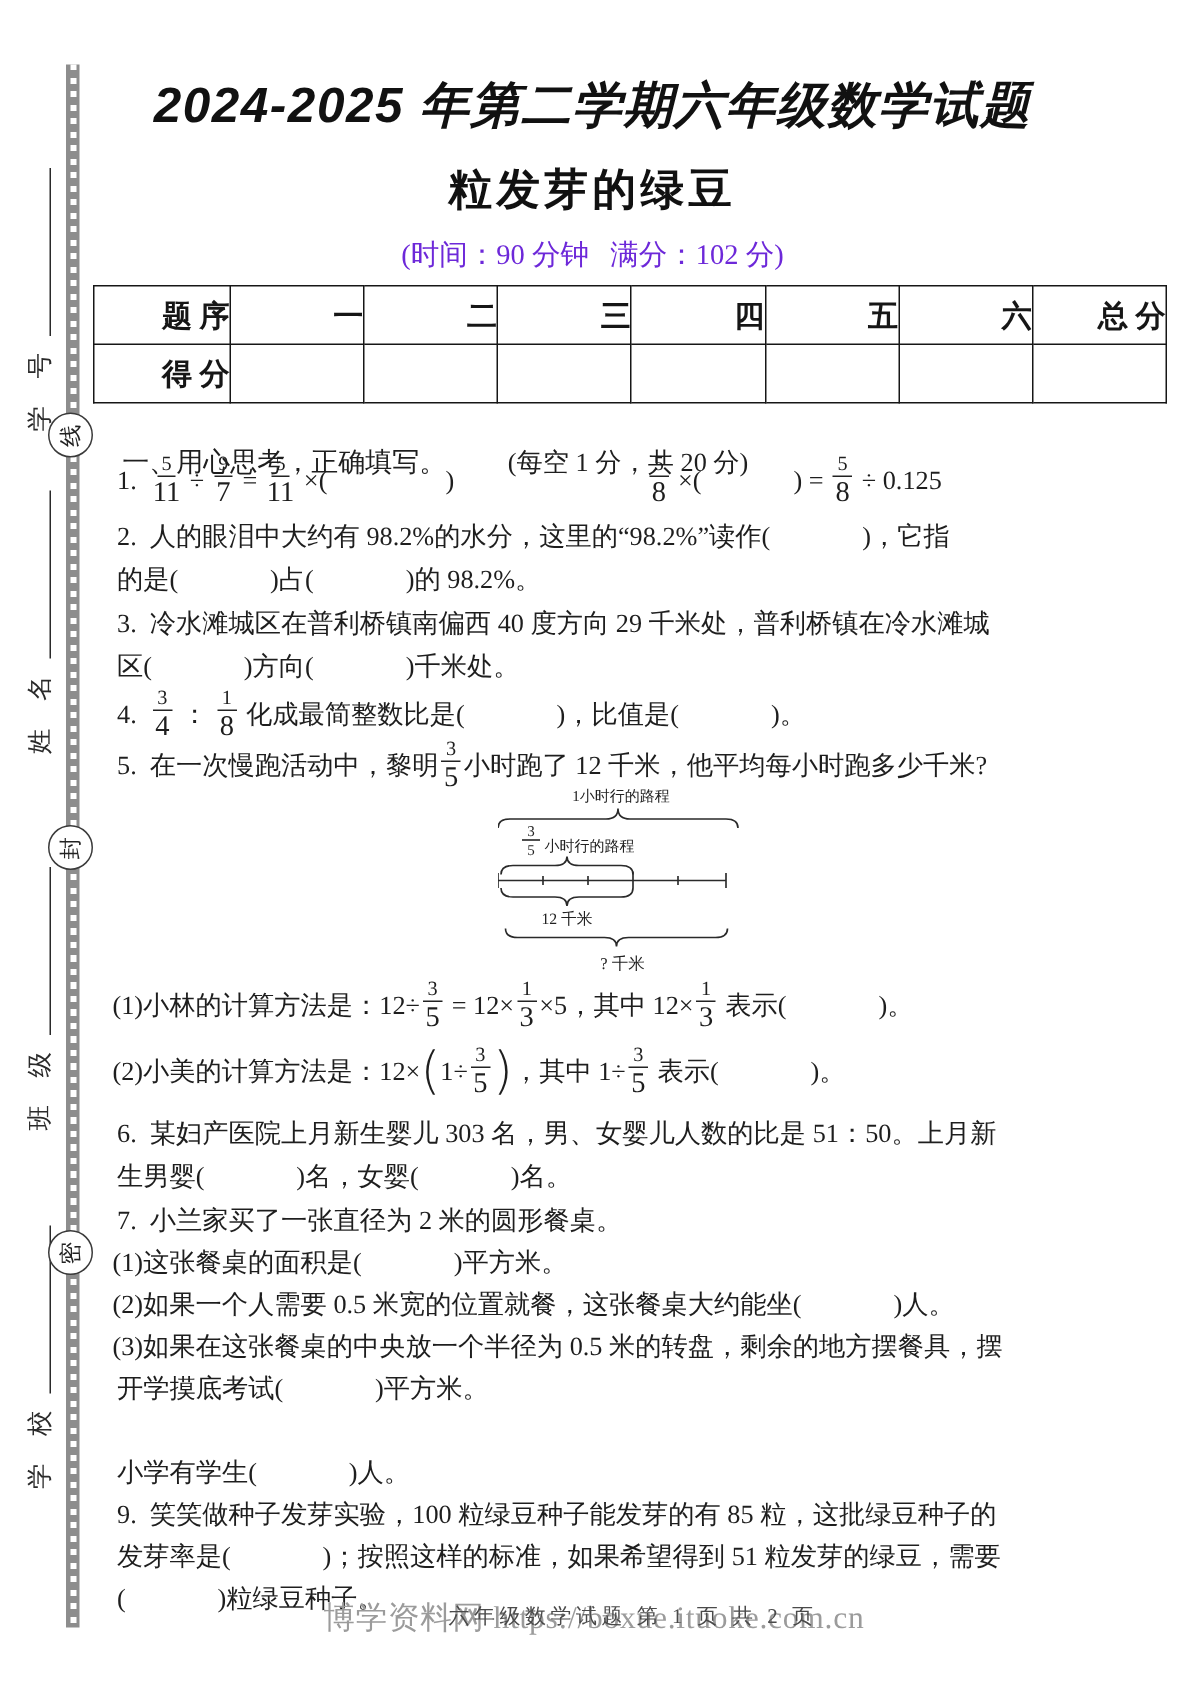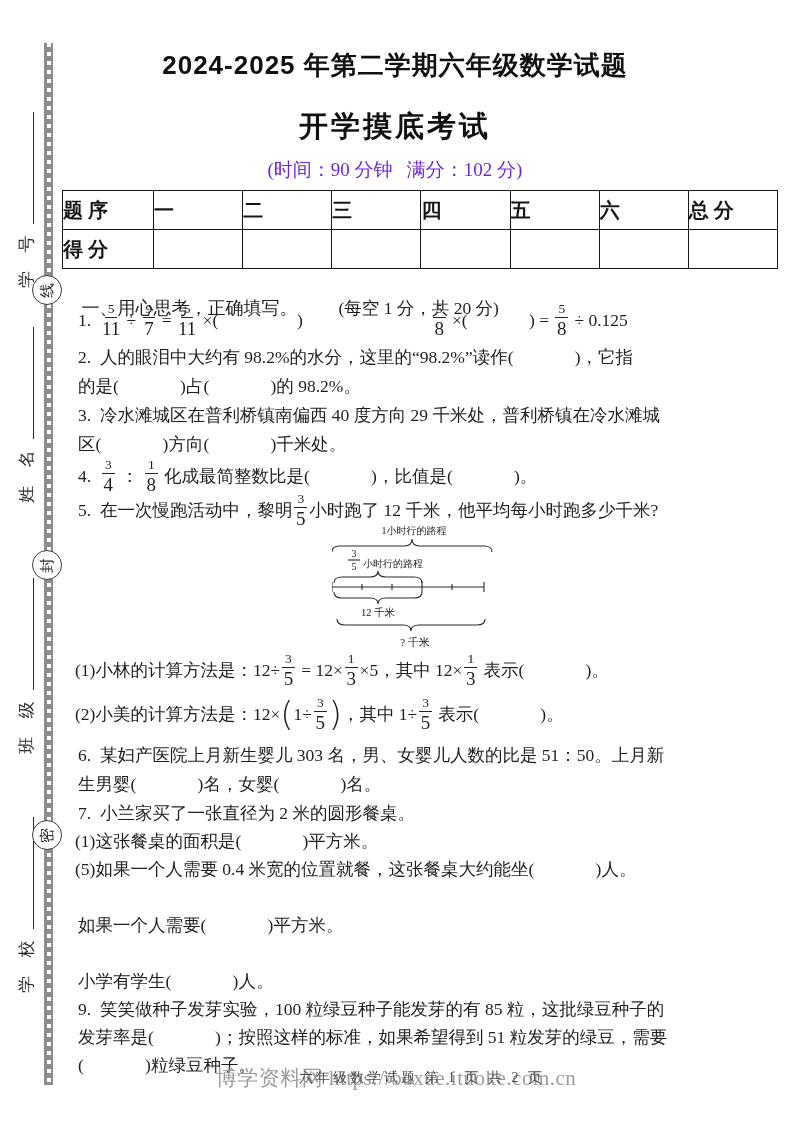--- a/index.html
+++ b/index.html
@@ -25,39 +25,39 @@
   .sf-line{display:inline-block; width:112px; border-bottom:1.2px solid #2a2a2a; height:14px;}
   .seal-stamp{
     position:absolute; left:32px; width:30px; height:30px; box-sizing:border-box;
     border:1.5px solid #3a3a3a; border-radius:50%; background:#fff; z-index:3;
     display:flex; align-items:center; justify-content:center;
   }
   .stamp-char{transform:rotate(-90deg); font-size:15px; color:#222;}
   
   .title{
     position:absolute; left:60px; top:48px; width:670px; text-align:center;
-    font-family:"Liberation Sans", sans-serif; font-weight:700; font-size:26px;
-    color:#111; letter-spacing:1px; white-space:nowrap;
+    font-family:"Liberation Sans", sans-serif; font-weight:700; font-size:33px;
+    color:#111; letter-spacing:1px; white-space:nowrap;font-style:italic;
   }
   .subtitle{
     position:absolute; left:60px; top:107px; width:670px; text-align:center;
     font-family:"Liberation Sans", sans-serif; font-weight:700; font-size:29px;
     color:#111; letter-spacing:3px;
   }
   .meta{
     position:absolute; left:60px; top:157px; width:670px; text-align:center;
     font-size:19px; color:#6d28d9; white-space:pre;
   }
   
   .score-table{
     position:absolute; left:62px; top:190px; width:716px; height:76px;
     border-collapse:collapse; table-layout:fixed;
   }
   .score-table td{
-    border:1.7px solid #161616; text-align:left; vertical-align:middle;
+    border:1.7px solid #161616; text-align:right; vertical-align:middle;
     font-size:20px; font-weight:700; color:#161616; height:38px; padding:0;
   }
   .score-table td.c0{width:90px;}
   
   .line{
     position:absolute; left:78px; font-size:17.5px; color:#1e1e1e;
     white-space:pre; line-height:1.35;
   }
   .line.math{display:flex; align-items:center; white-space:pre;}
   .tt{white-space:pre;}
@@ -114,21 +114,21 @@
     <span class="stamp-char">线</span>
   </div>
   <div class="seal-stamp" style="top:550px">
     <span class="stamp-char">封</span>
   </div>
   <div class="seal-stamp" style="top:820px">
     <span class="stamp-char">密</span>
   </div>
 
   <div class="title">2024-2025 年第二学期六年级数学试题</div>
-  <div class="subtitle">开学摸底考试</div>
+  <div class="subtitle">粒发芽的绿豆</div>
   <div class="meta">(时间：90 分钟   满分：102 分)</div>
 
   <table class="score-table">
     <tbody>
         <tr>
       <td class="c0">题 序</td>
       <td>一</td>
       <td>二</td>
       <td>三</td>
       <td>四</td>
@@ -181,22 +181,23 @@
     <path d="M5,95 Q5,101 13,101 L71,101 Q79,101 79,107 Q79,101 87,101 L145,101 Q153,101 153,95"></path>
     <text x="83" y="122" font-size="11" text-anchor="middle">? 千米</text>
   </svg>
 
   <div class="line math" style="top:652px; left:75px"><span class="tt">(1)小林的计算方法是：12÷</span><span class="frac"><span class="num">3</span><span class="den">5</span></span><span class="tt"> = 12×</span><span class="frac"><span class="num">1</span><span class="den">3</span></span><span class="tt">×5，其中 12×</span><span class="frac"><span class="num">1</span><span class="den">3</span></span><span class="tt"> 表示(              )。</span></div>
   <div class="line math" style="top:696px; left:75px"><span class="tt">(2)小美的计算方法是：12×</span><span class="bigp">(</span><span class="tt">1÷</span><span class="frac"><span class="num">3</span><span class="den">5</span></span><span class="bigp">)</span><span class="tt">，其中 1÷</span><span class="frac"><span class="num">3</span><span class="den">5</span></span><span class="tt"> 表示(              )。</span></div>
   <div class="line" style="top:744px">6.  某妇产医院上月新生婴儿 303 名，男、女婴儿人数的比是 51：50。上月新</div>
   <div class="line" style="top:773px">生男婴(              )名，女婴(              )名。</div>
   <div class="line" style="top:802px">7.  小兰家买了一张直径为 2 米的圆形餐桌。</div>
   <div class="line" style="top:830px; left:75px">(1)这张餐桌的面积是(              )平方米。</div>
-  <div class="line" style="top:858px; left:75px">(5)如果一个人需要 0.4 米宽的位置就餐，这张餐桌大约能坐(              )人。</div>
-  <div class="line" style="top:914px">如果一个人需要(              )平方米。</div>
+  <div class="line" style="top:858px; left:75px">(2)如果一个人需要 0.5 米宽的位置就餐，这张餐桌大约能坐(              )人。</div>
+  <div class="line" style="top:886px; left:75px">(3)如果在这张餐桌的中央放一个半径为 0.5 米的转盘，剩余的地方摆餐具，摆</div>
+  <div class="line" style="top:914px">开学摸底考试(              )平方米。</div>
   <div class="line" style="top:970px">小学有学生(              )人。</div>
   <div class="line" style="top:998px">9.  笑笑做种子发芽实验，100 粒绿豆种子能发芽的有 85 粒，这批绿豆种子的</div>
   <div class="line" style="top:1026px">发芽率是(              )；按照这样的标准，如果希望得到 51 粒发芽的绿豆，需要</div>
   <div class="line" style="top:1054px">(              )粒绿豆种子。</div>
 
   <div class="footer-watermark">博学资料网 https://boxue.ituoke.com.cn</div>
   <div class="footer-pageinfo">六年级数学试题 第 1 页 共 2 页</div>
 
 </div>
 

